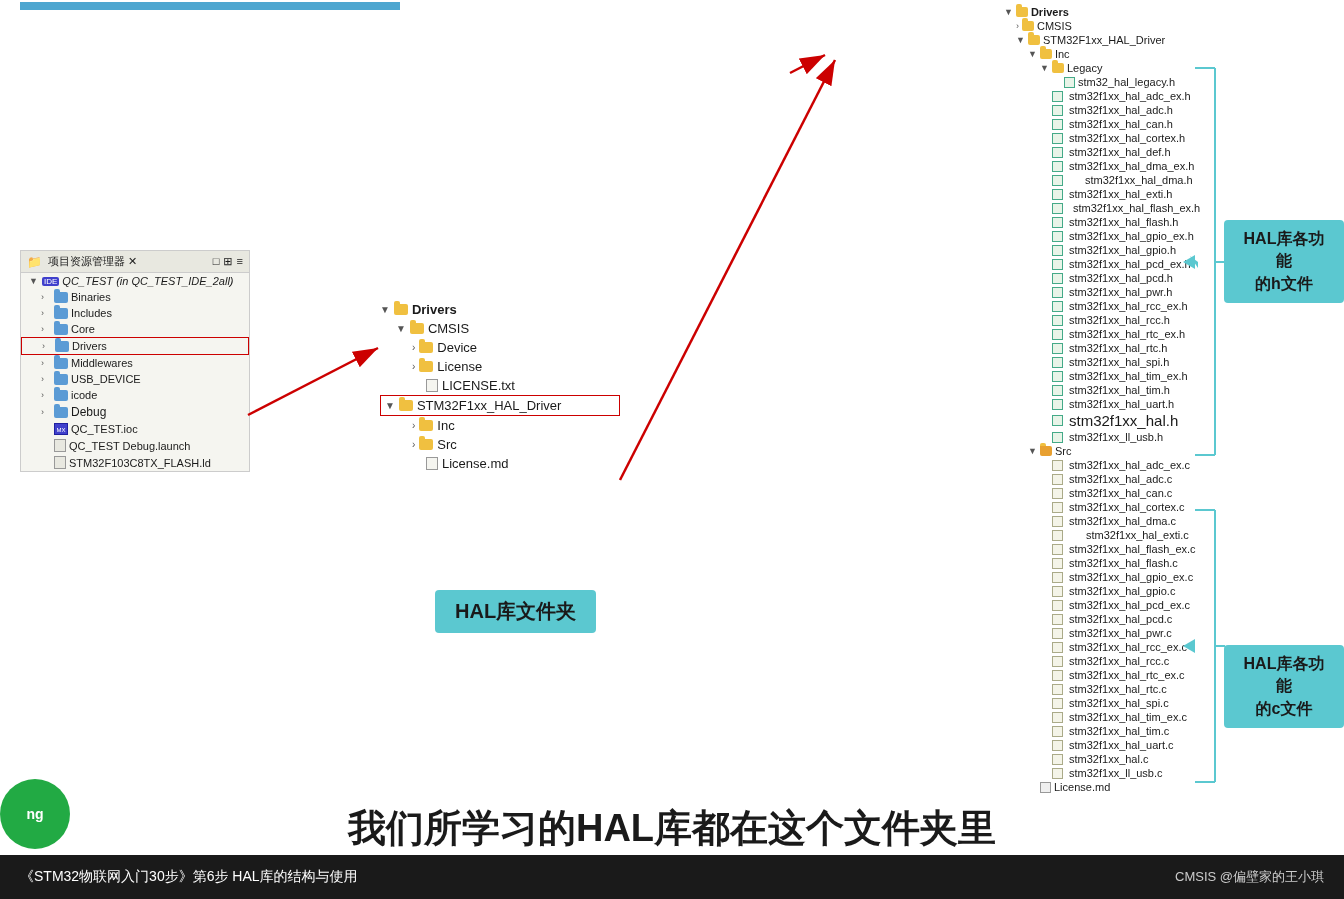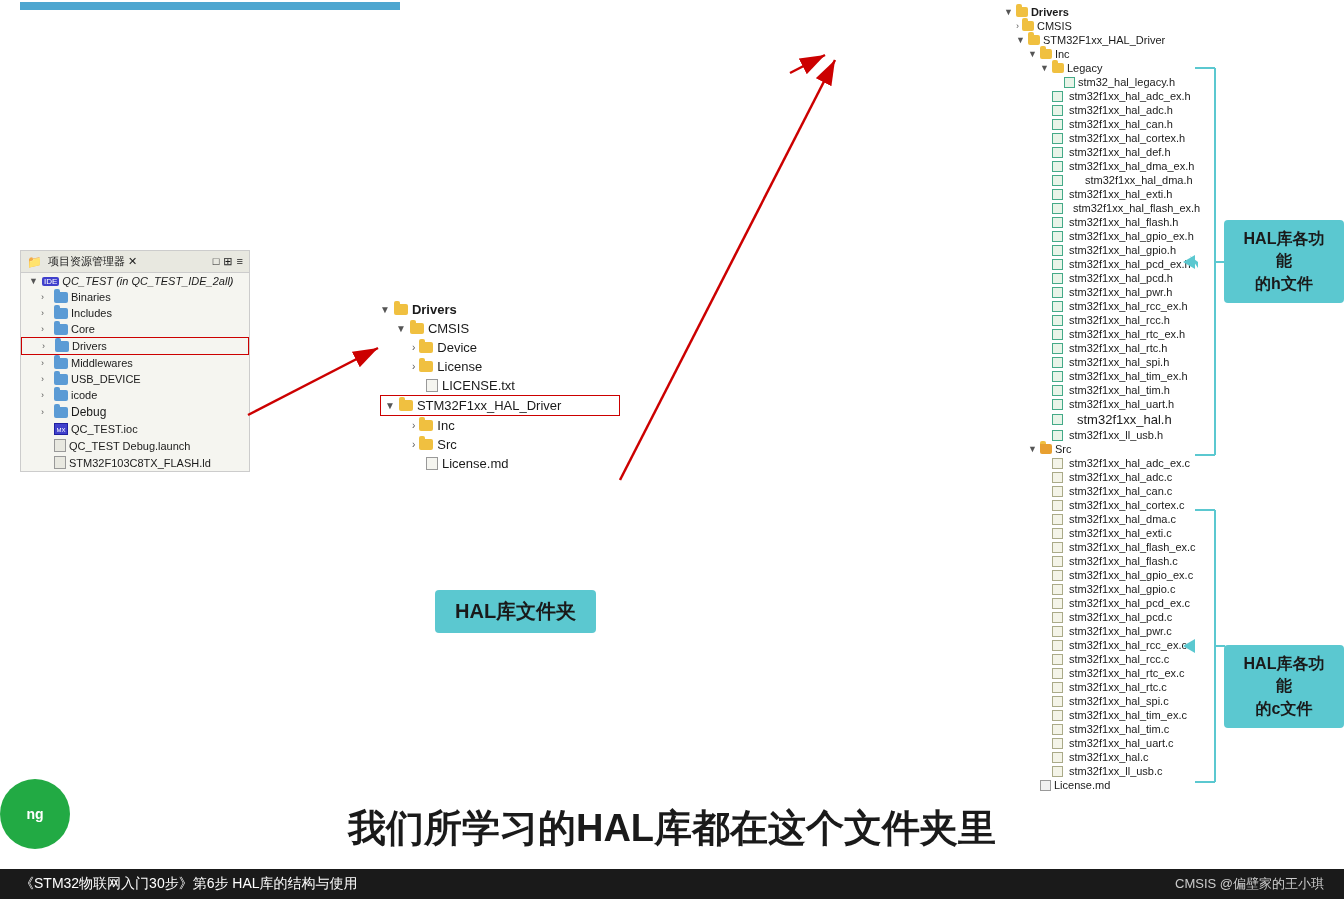--- a/index.html
+++ b/index.html
@@ -241,21 +241,21 @@
       text-align: center;
       line-height: 1.4;
     }
 
     
     .bottom-bar {
       position: absolute;
       bottom: 0;
       left: 0;
       right: 0;
-      height: 30px;
+      height: 44px;
       background: #1a1a1a;
       display: flex;
       align-items: center;
       padding: 0 20px;
     }
     .bottom-bar-text {
       color: #ffffff;
       font-size: 14px;
     }
     .bottom-bar-right {
@@ -594,21 +594,21 @@
         <span style="font-size:11px;margin-left:3px;">stm32f1xx_hal_tim.h</span>
       </div>
       <div class="right-tree-item r-indent-3">
         <span style="width:9px;display:inline-block;font-size:9px;"></span>
         <span style="width:11px;height:11px;background:#e8f4e8;border:1px solid #4a8;display:inline-block;flex-shrink:0;"></span>
         <span style="font-size:11px;margin-left:3px;">stm32f1xx_hal_uart.h</span>
       </div>
       <div class="right-tree-item r-indent-3">
         <span style="width:9px;display:inline-block;font-size:9px;"></span>
         <span style="width:11px;height:11px;background:#e8f4e8;border:1px solid #4a8;display:inline-block;flex-shrink:0;"></span>
-        <span style="font-size:13px;margin-left:11px;">stm32f1xx_hal.h</span>
+        <span style="font-size:15px;margin-left:3px;">stm32f1xx_hal.h</span>
       </div>
       <div class="right-tree-item r-indent-3">
         <span style="width:9px;display:inline-block;font-size:9px;"></span>
         <span style="width:11px;height:11px;background:#e8f4e8;border:1px solid #4a8;display:inline-block;flex-shrink:0;"></span>
         <span style="font-size:11px;margin-left:3px;">stm32f1xx_ll_usb.h</span>
       </div>
     </div>
 
   <div class="right-tree-item r-indent-2">
     <span style="font-size:9px;color:#555;">▼</span>
@@ -638,21 +638,21 @@
         <span style="font-size:11px;margin-left:3px;">stm32f1xx_hal_cortex.c</span>
       </div>
       <div class="right-tree-item r-indent-3">
         <span style="width:9px;display:inline-block;font-size:9px;"></span>
         <span style="width:11px;height:11px;background:#f4f4e8;border:1px solid #aa8;display:inline-block;flex-shrink:0;"></span>
         <span style="font-size:11px;margin-left:3px;">stm32f1xx_hal_dma.c</span>
       </div>
       <div class="right-tree-item r-indent-3">
         <span style="width:9px;display:inline-block;font-size:9px;"></span>
         <span style="width:11px;height:11px;background:#f4f4e8;border:1px solid #aa8;display:inline-block;flex-shrink:0;"></span>
-        <span style="font-size:11px;margin-left:3px;">stm32f1xx_hal_exti.c</span>
+        <span style="font-size:11px;margin-left:20px;">stm32f1xx_hal_exti.c</span>
       </div>
       <div class="right-tree-item r-indent-3">
         <span style="width:9px;display:inline-block;font-size:9px;"></span>
         <span style="width:11px;height:11px;background:#f4f4e8;border:1px solid #aa8;display:inline-block;flex-shrink:0;"></span>
         <span style="font-size:11px;margin-left:3px;">stm32f1xx_hal_flash_ex.c</span>
       </div>
       <div class="right-tree-item r-indent-3">
         <span style="width:9px;display:inline-block;font-size:9px;"></span>
         <span style="width:11px;height:11px;background:#f4f4e8;border:1px solid #aa8;display:inline-block;flex-shrink:0;"></span>
         <span style="font-size:11px;margin-left:3px;">stm32f1xx_hal_flash.c</span>

